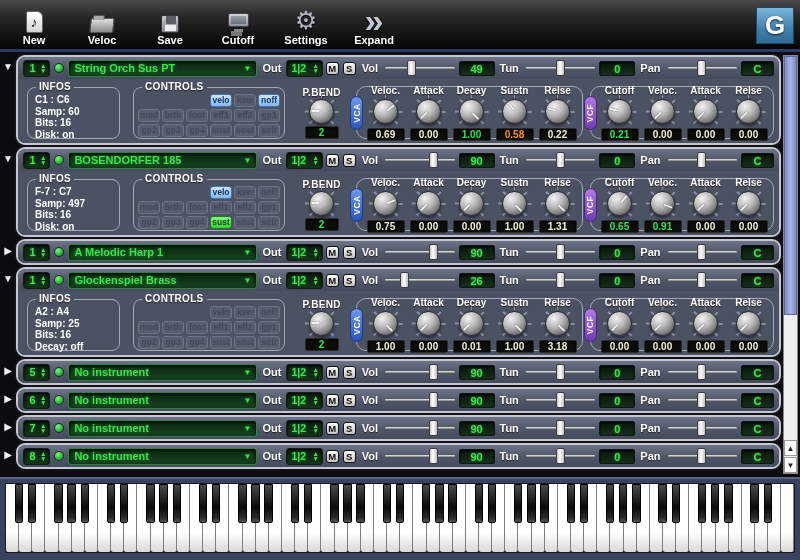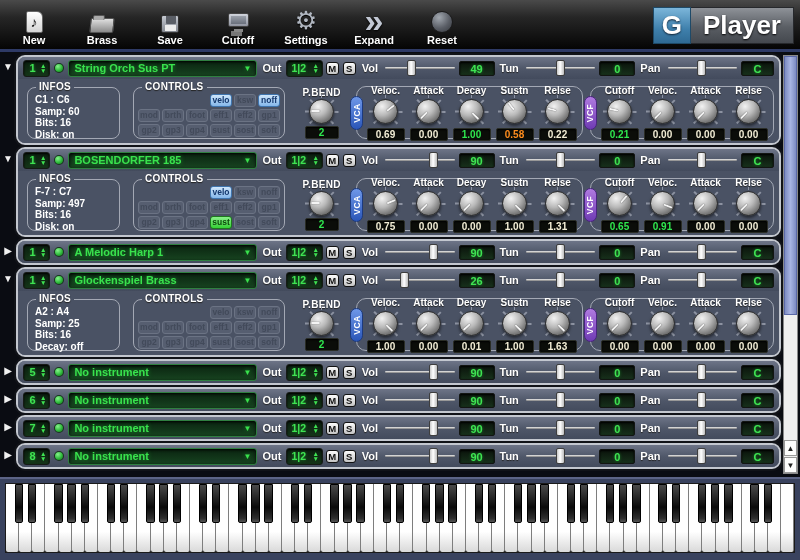--- a/index.html
+++ b/index.html
@@ -181,47 +181,42 @@
 </head>
 <body>
 
 <div class="toolbar">
     <div class="tb-btn">
       <span class="tbicon note-file-icon">♪</span>
       <span class="tb-label">New</span>
     </div>
     <div class="tb-btn">
       <span class="tbicon open-folder-icon"></span>
-      <span class="tb-label">Brass</span>
+      <span class="tb-label">Veloc</span>
     </div>
     <div class="tb-btn">
       <span class="tbicon floppy-icon"></span>
       <span class="tb-label">Save</span>
     </div>
     <div class="tb-btn">
       <span class="tbicon monitor-icon"></span>
       <span class="tb-label">Cutoff</span>
     </div>
     <div class="tb-btn">
       <span class="tbicon gear-icon">⚙</span>
       <span class="tb-label">Settings</span>
     </div>
     <div class="tb-btn">
       <span class="tbicon double-chevron-icon">»</span>
       <span class="tb-label">Expand</span>
-    </div>
-    <div class="tb-btn">
-      <span class="tbicon round-button-icon"></span>
-      <span class="tb-label">Reset</span>
     </div>
   </div>
 
 <div class="logo">
   <div class="logo-g">G</div>
-  <div class="logo-player">Player</div>
 </div>
 
 <div class="rack">
     <div class="strip-row">
       <div class="expander">▼</div>
       <div class="strip">
         <div class="strip-header">
           <div class="lcdbox">
             <span class="numtxt">1</span>
             <div class="stepper">
@@ -950,21 +945,21 @@
                 <div class="ktick" style="transform: rotate(-45deg) translateY(-15px);"></div>
                 <div class="ktick" style="transform: rotate(0deg) translateY(-15px);"></div>
                 <div class="ktick" style="transform: rotate(45deg) translateY(-15px);"></div>
                 <div class="ktick" style="transform: rotate(90deg) translateY(-15px);"></div>
                 <div class="ktick" style="transform: rotate(135deg) translateY(-15px);"></div>
                 <div class="kball"></div>
                 <div class="kspin" style="transform: rotate(135deg);">
                   <div class="kind"></div>
                 </div>
               </div>
-              <div class="klcd c-w">1.63</div>
+              <div class="klcd c-w">3.18</div>
             </div>
           </div>
           <div class="vgroup vcf">
             <div class="badge b-vcf">
               <span>VCF</span>
             </div>
             <div class="knobcol">
               <div class="klabel">Cutoff</div>
               <div class="knob">
                 <div class="ktick" style="transform: rotate(-135deg) translateY(-15px);"></div>

